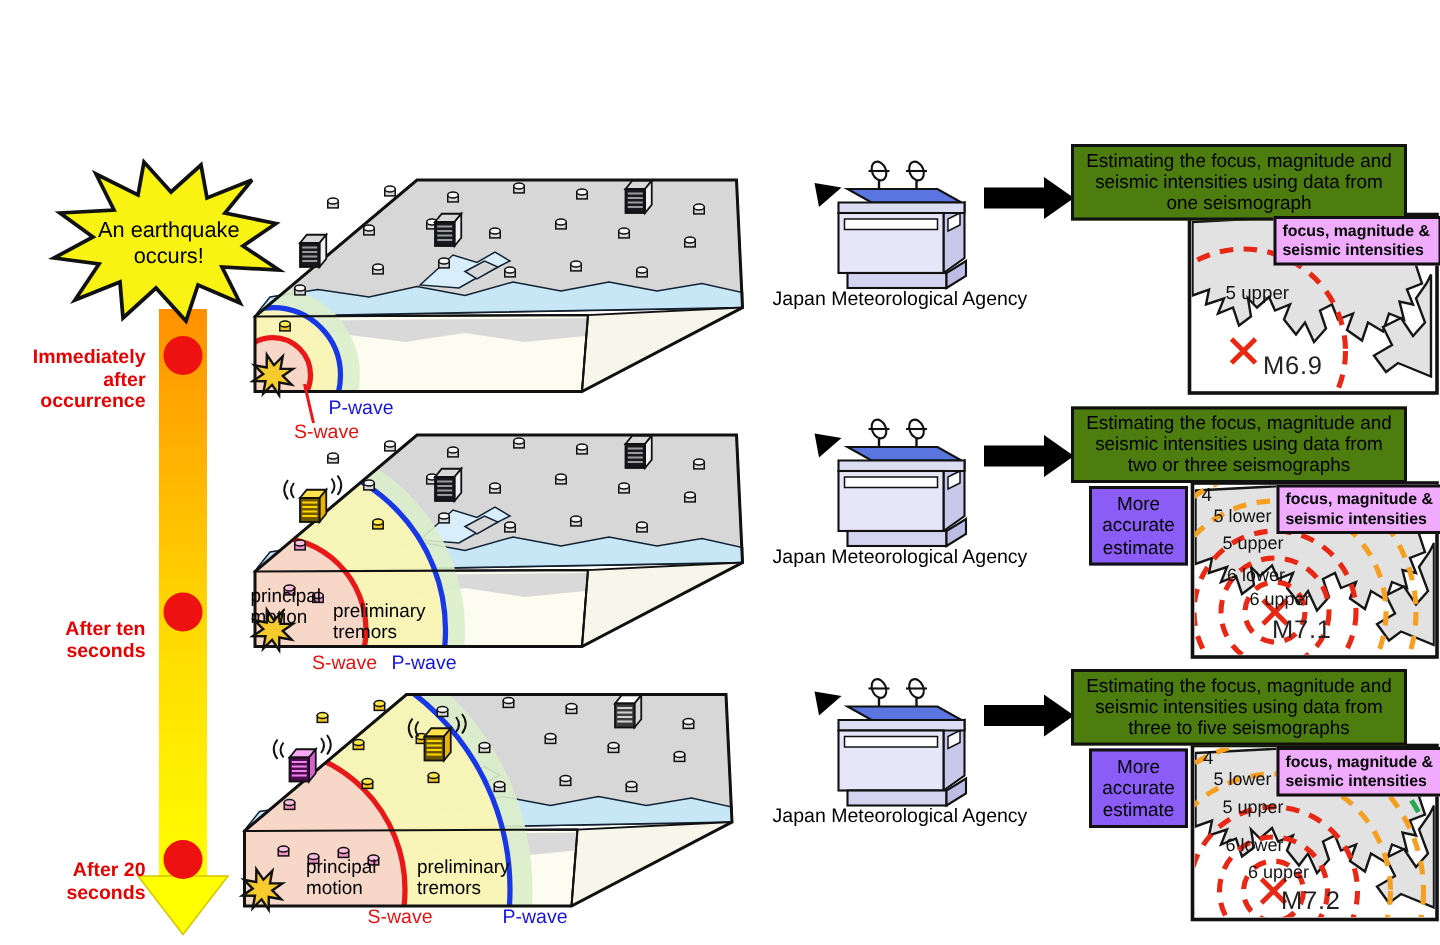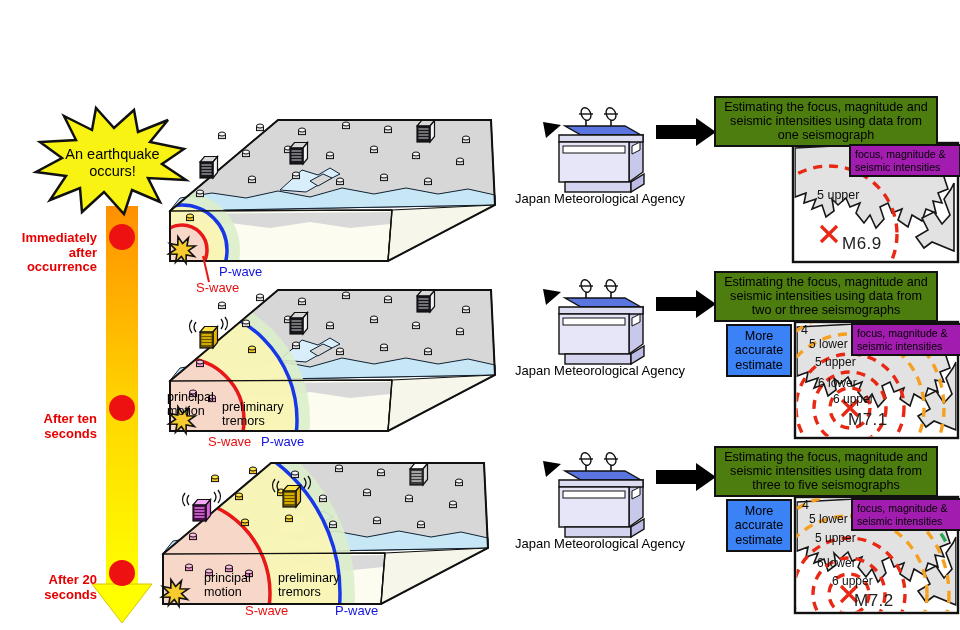--- a/index.html
+++ b/index.html
@@ -6,22 +6,22 @@
   #stage{position:relative;width:960px;height:630px;overflow:hidden;
          font-family:"Liberation Sans","DejaVu Sans",sans-serif;background:#fff;}
   #canvas{position:absolute;left:0;top:0;z-index:1;}
   .lbl{position:absolute;z-index:2;color:#000;font-size:13px;line-height:1.12;white-space:pre-line;}
   .red{color:#e60000;font-weight:bold;text-align:right;margin-top:20px;}
   .blue{color:#1313dd;}
   .swave{color:#e61010;}
   .center{text-align:center;}
   .burst{font-size:14.5px;text-align:center;line-height:1.2;color:#000;}
   .estbox{background:#4d7c0f;border:2px solid #111;padding:2px 4px;font-size:12.6px;line-height:1.13;text-align:center;}
-  .morebox{background:#3b82f6;border:2px solid #111;padding:3px 2px;font-size:12.6px;text-align:center;line-height:1.15;}
-  .tagbox{background:#a21caf;border:2px solid #111;padding:2px 4px;font-size:10.6px;line-height:1.18;}
+  .morebox{background:#8b5cf6;border:2px solid #111;padding:3px 2px;font-size:12.6px;text-align:center;line-height:1.15;}
+  .tagbox{background:#f0abfc;border:2px solid #111;padding:2px 4px;font-size:10.6px;line-height:1.18;font-weight:bold;}
   .zone{font-size:12.6px;line-height:1.08;}
   .intl{font-size:12px;color:#111;line-height:1;}
   .mag{font-size:17px;color:#222;letter-spacing:.5px;}
   .agency{font-size:13px;}
 </style>
 </head>
 <body>
 
 <div id="stage">
   <svg id="canvas" width="960" height="630">

